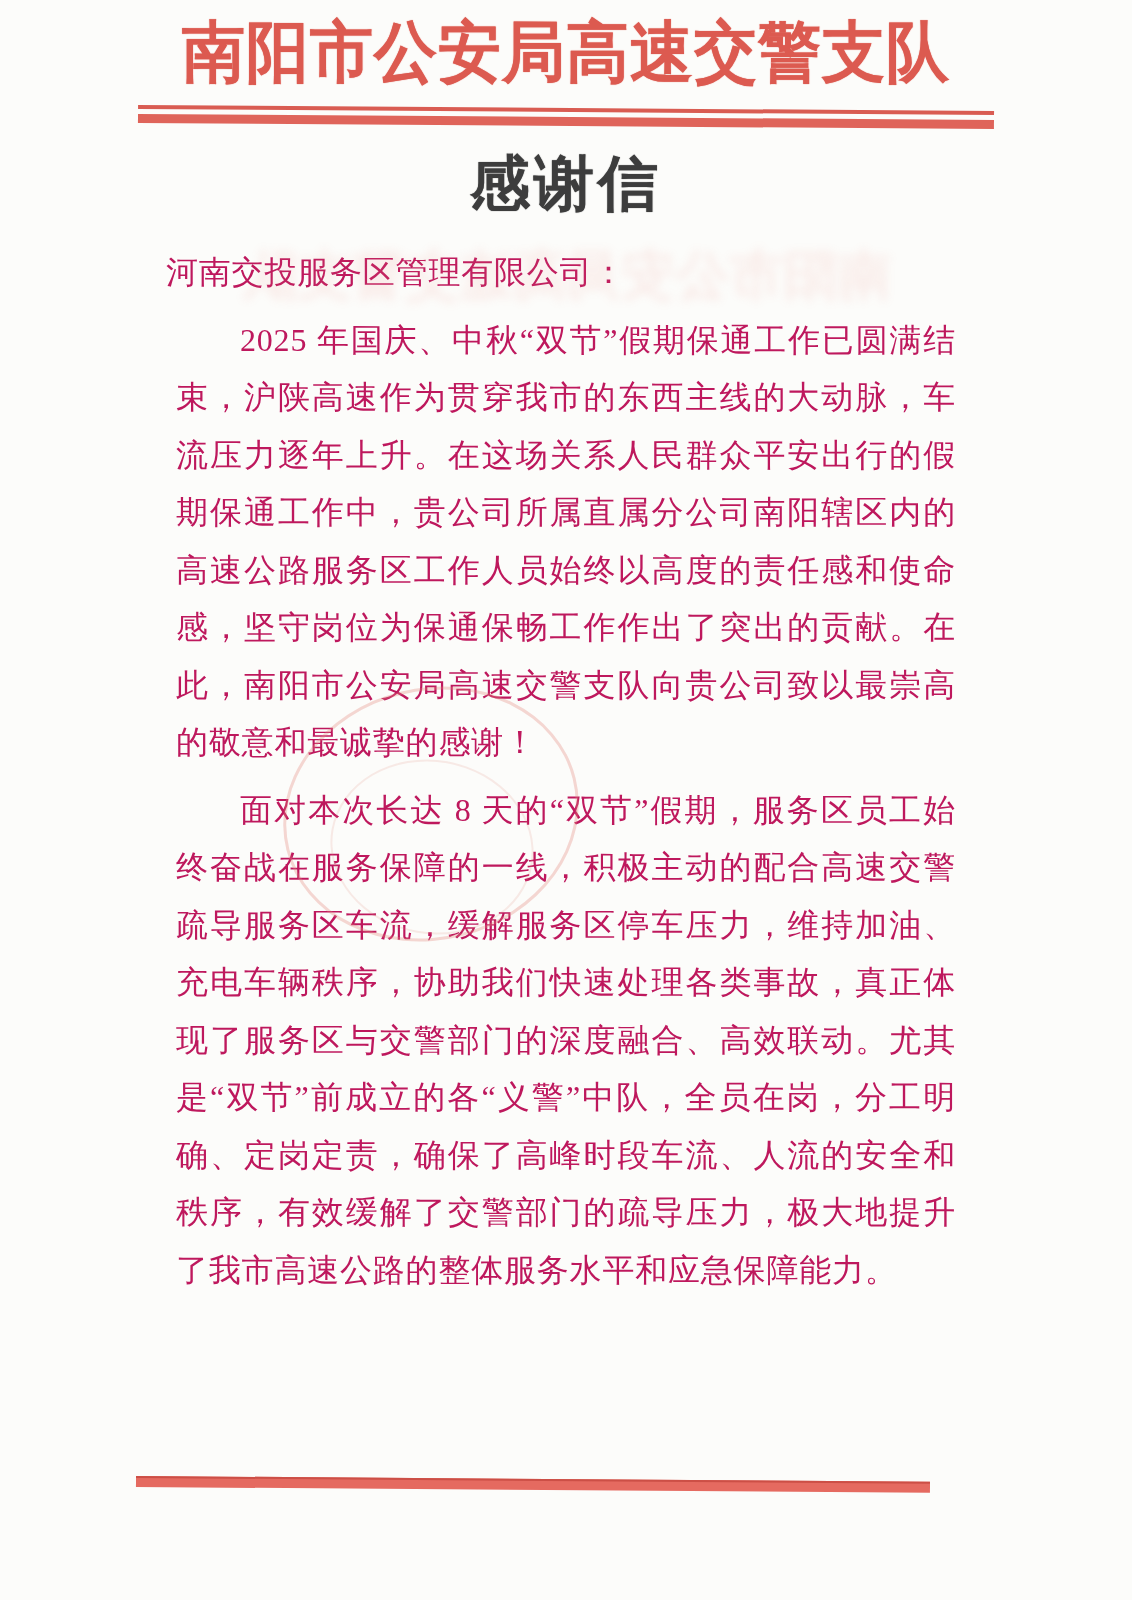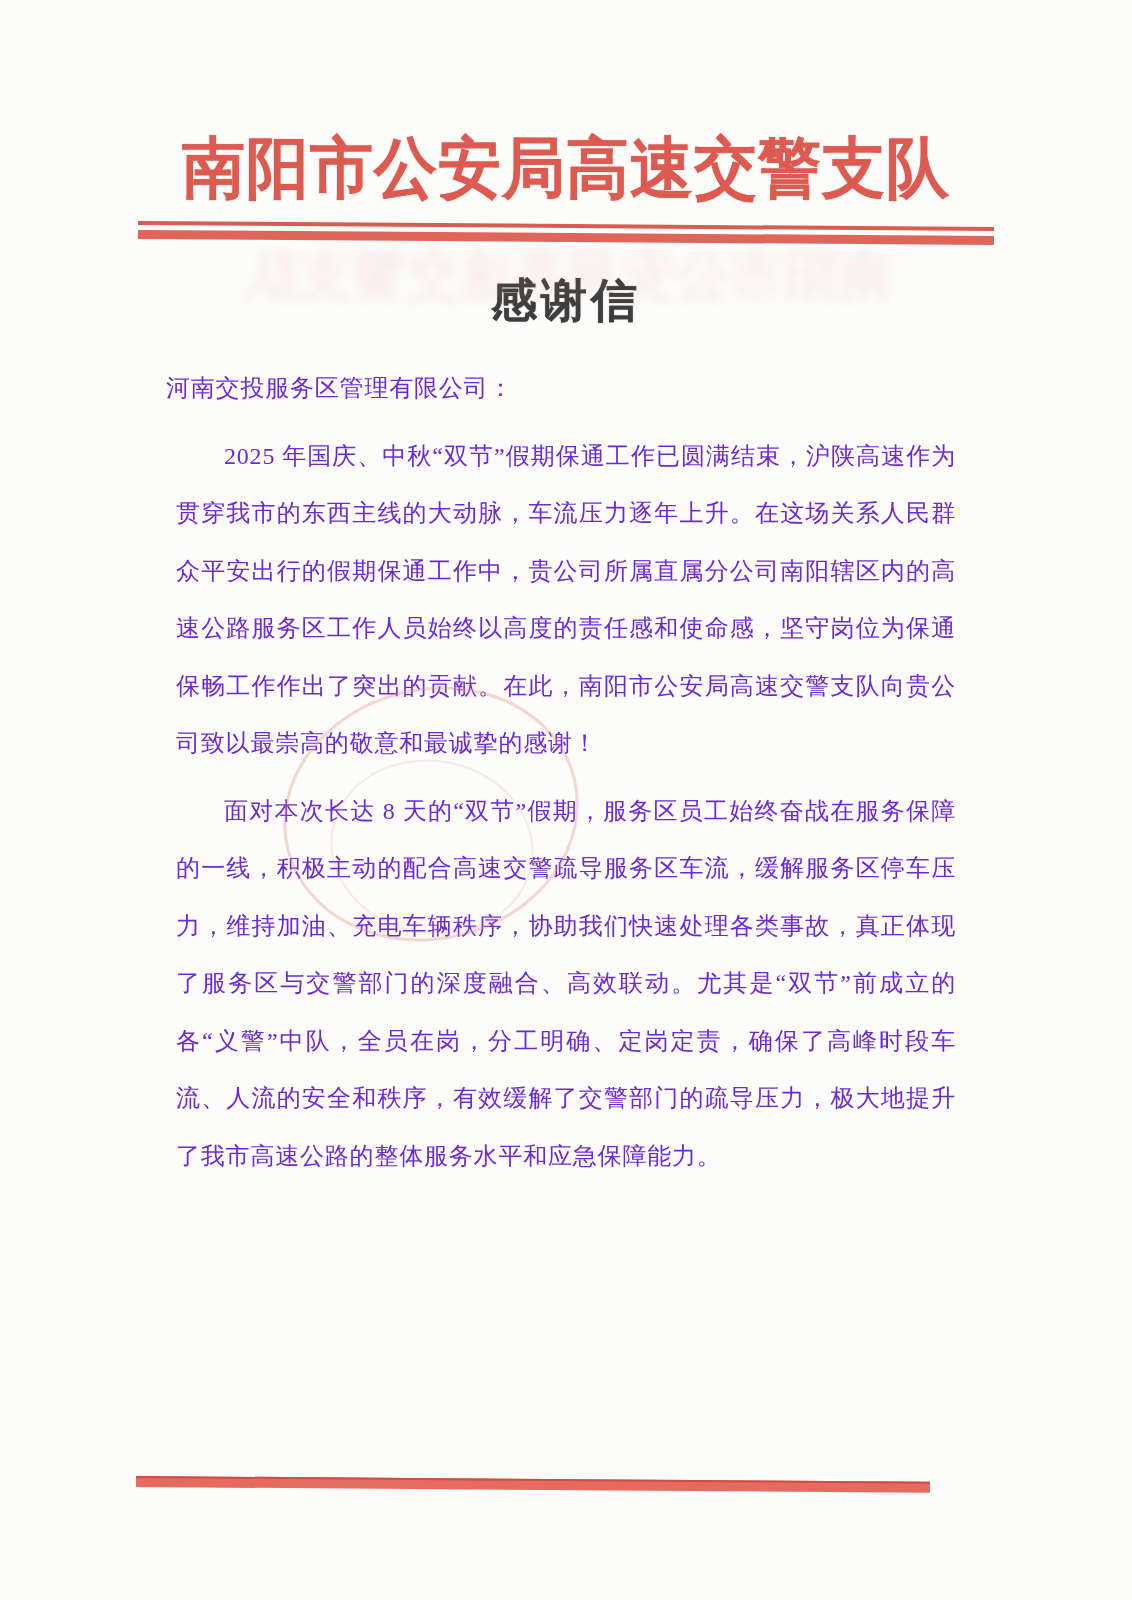--- a/index.html
+++ b/index.html
@@ -5,21 +5,21 @@
   html,body { margin:0; padding:0; background:#e8e8e6; }
   .page {
     position:relative;
     width:1132px; height:1600px;
     margin:0 auto;
     background:#fcfcfa;
     overflow:hidden;
     font-family:"Liberation Serif","DejaVu Serif",serif;
   }
   
-  .letterhead { padding-top:116px; text-align:center; }
+  .letterhead { text-align:center; }
   .org-name {
     display:inline-block;
     font-size:63px;
     font-weight:bold;
     color:#dc5a50;
     letter-spacing:1px;
     line-height:106px;
     transform:scaleY(1.06);
     white-space:nowrap;
     text-shadow:0 0 1px #dc5a50;
@@ -41,34 +41,34 @@
     transform:scaleX(-1);
     pointer-events:none;
     white-space:nowrap;
   }
   
   .doc-title {
     margin-top:32px;
     text-align:center;
     font-family:"Liberation Sans","DejaVu Sans",sans-serif;
     font-weight:bold;
-    font-size:46px;
+    font-size:60px;
     color:#3d3d3d;
     letter-spacing:4px;
     line-height:52px;
     text-shadow:0 0 1px #4a4a4a;
   }
   
   .body-text {
     width:800px;
     margin:34px auto 0;
-    font-size:24px;
+    font-size:32px;
     letter-spacing:0.8px;
     line-height:57.5px;
-    color:#6d28d9;
+    color:#be185d;
     text-align:justify;
     text-justify:inter-character;
   }
   .salutation { text-indent:0; margin:0; }
   .body-text p.para { margin:10px; text-indent:2em; }
   
   .seal-ghost {
     position:absolute;
     left:282px; top:688px;
     width:292px; height:246px;

